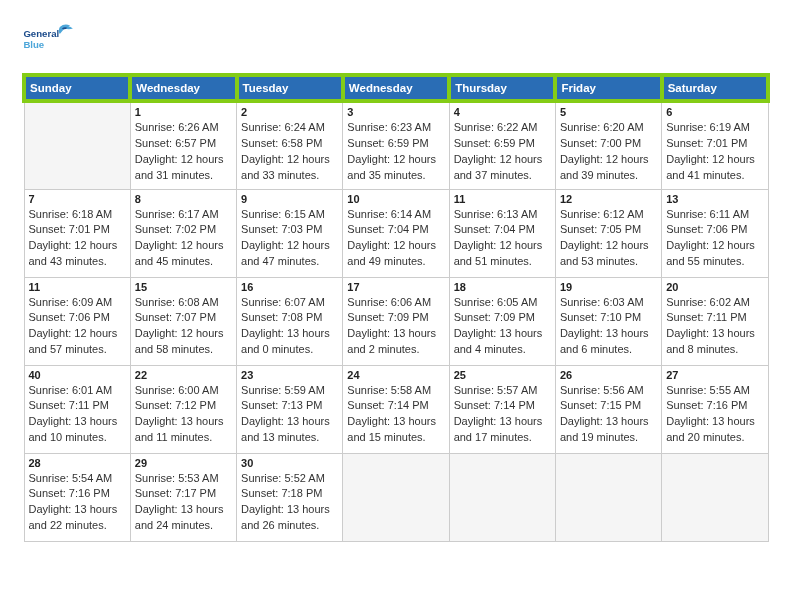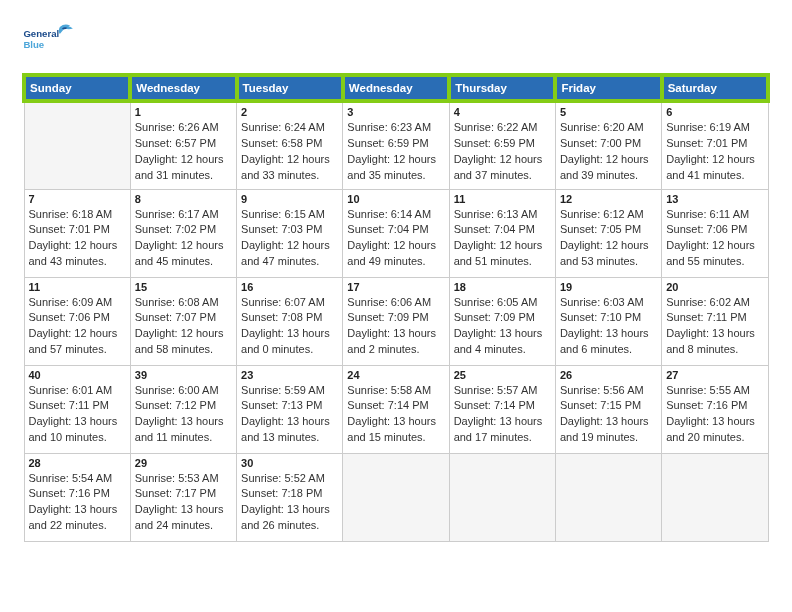--- a/index.html
+++ b/index.html
@@ -205,21 +205,21 @@
             <span class="day-num">20</span>
             <div class="day-info">Sunrise: 6:02 AM<br>Sunset: 7:11 PM<br>Daylight: 13 hours<br>and 8 minutes.</div>
           </td>
         </tr>
         <tr>
           <td>
             <span class="day-num">40</span>
             <div class="day-info">Sunrise: 6:01 AM<br>Sunset: 7:11 PM<br>Daylight: 13 hours<br>and 10 minutes.</div>
           </td>
           <td>
-            <span class="day-num">39</span>
+            <span class="day-num">22</span>
             <div class="day-info">Sunrise: 6:00 AM<br>Sunset: 7:12 PM<br>Daylight: 13 hours<br>and 11 minutes.</div>
           </td>
           <td>
             <span class="day-num">23</span>
             <div class="day-info">Sunrise: 5:59 AM<br>Sunset: 7:13 PM<br>Daylight: 13 hours<br>and 13 minutes.</div>
           </td>
           <td>
             <span class="day-num">24</span>
             <div class="day-info">Sunrise: 5:58 AM<br>Sunset: 7:14 PM<br>Daylight: 13 hours<br>and 15 minutes.</div>
           </td>

